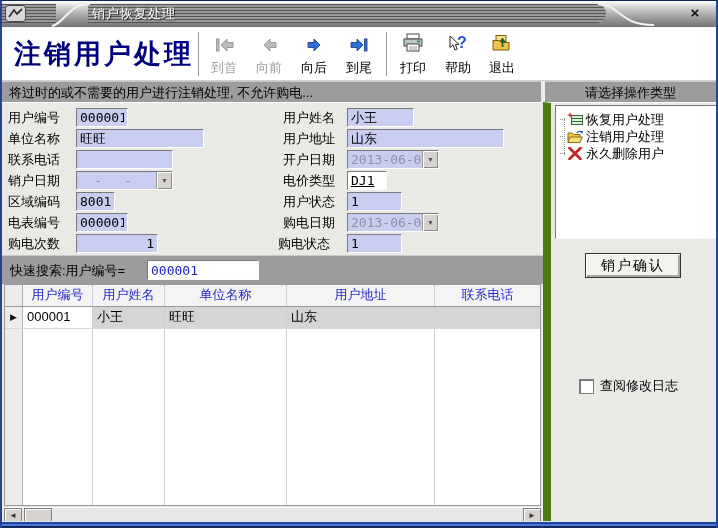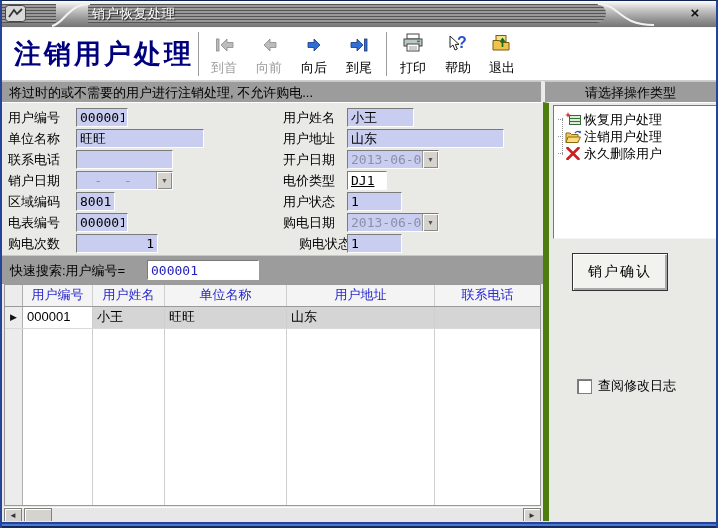--- a/index.html
+++ b/index.html
@@ -35,21 +35,21 @@
   .prompt-left{position:absolute;left:0;top:80px;width:539px;height:21px;background:#9c9c9c;
     font-size:13px;line-height:21px;color:#000;padding-left:7px;box-sizing:border-box;
     border-top:1px solid #c8c8c8;}
   .prompt-right{position:absolute;left:541px;top:80px;width:173px;height:21px;background:#9c9c9c;
     font-size:13px;line-height:21px;color:#000;text-align:center;box-sizing:border-box;
     border-left:2px solid #ededed;border-top:1px solid #c8c8c8;}
   
   .left-panel{position:absolute;left:0;top:101px;width:541px;height:419px;background:#e9e9e6;
     border-top:1px solid #fff;box-sizing:border-box;}
   .right-panel{position:absolute;left:541px;top:101px;width:173px;height:419px;background:#e9e9e6;
-    border-left:6px solid #4d7c0f;border-top:1px solid #fff;box-sizing:border-box;}
+    border-left:8px solid #4d7c0f;border-top:1px solid #fff;box-sizing:border-box;}
   
   .flabel{position:absolute;height:19px;line-height:19px;font-size:13px;color:#000;white-space:nowrap;}
   .fld{position:absolute;height:19px;background:#c9cdf0;border:1px solid;
     border-color:#7a7a7a #fdfdfd #fdfdfd #7a7a7a;box-sizing:border-box;
     font-family:"DejaVu Sans Mono","Liberation Sans",sans-serif;font-size:13px;color:#000;
     padding:0 3px;outline:none;}
   .fld.white{background:#fff;}
   .fld.num{text-align:right;}
   .combo{position:absolute;height:19px;background:#c9cdf0;border:1px solid;
     border-color:#7a7a7a #fdfdfd #fdfdfd #7a7a7a;box-sizing:border-box;display:flex;}
@@ -97,21 +97,21 @@
     box-shadow:inset 1px 1px 0 #fff;}
   .sc-track{flex:1;}
   
   .tree{position:absolute;left:4px;top:2px;width:164px;height:134px;background:#fff;
     border:1px solid;border-color:#787878 #f5f5f5 #f5f5f5 #787878;box-sizing:border-box;padding-top:5px;}
   .tree::before{content:"";position:absolute;left:8px;top:12px;height:37px;border-left:1px dotted #909090;}
   .tree-item{display:flex;align-items:center;height:17px;padding-left:4px;font-size:13px;color:#000;
     white-space:nowrap;cursor:default;}
   .tree-item .stub{width:5px;border-top:1px dotted #909090;margin-right:1px;}
   .tree-item .t-ico{width:18px;display:flex;justify-content:center;margin-right:2px;}
-  .btn3d{position:absolute;left:23px;top:150px;width:96px;height:38px;background:#f2f2ef;
+  .btn3d{position:absolute;left:34px;top:150px;width:96px;height:25px;background:#f2f2ef;
     border:1px solid #333;box-shadow:inset 1px 1px 0 #fff,inset -2px -2px 0 #a8a8a8;
     font-family:"Liberation Sans","DejaVu Sans",sans-serif;font-size:14px;color:#000;letter-spacing:2px;}
   .chk{position:absolute;left:28px;top:274px;display:flex;align-items:center;font-size:13px;color:#000;}
   .chk .box{width:13px;height:13px;background:#fff;border:1px solid #808080;
     box-shadow:inset 1px 1px 0 #777;margin-right:6px;}
   
   .win-bottom{position:absolute;left:0;bottom:0;width:714px;height:7px;
     background:linear-gradient(180deg,#dfe7f2 0 1px,#24439b 1px 3px,#4a7ad0 3px 5px,#16295e 5px 7px);}
 </style>
 </head>
@@ -246,21 +246,21 @@
     </div>
     <span class="flabel" style="left:281px;top:68px">电价类型</span>
     <input class="fld white" style="left: 345px; top: 68px; width: 40px; text-decoration: underline;" value="DJ1">
     <span class="flabel" style="left:281px;top:89px">用户状态</span>
     <input class="fld" style="left: 345px; top: 89px; width: 55px;" value="1">
     <span class="flabel" style="left:281px;top:110px">购电日期</span>
     <div class="combo" style="left:345px;top:110px;width:92px">
       <span class="val">2013-06-02</span>
       <span class="cbtn">▼</span>
     </div>
-    <span class="flabel" style="left:297px;top:131px">购电状态</span>
+    <span class="flabel" style="left:276px;top:131px">购电状态</span>
     <input class="fld" style="left: 345px; top: 131px; width: 55px;" value="1">
 
     <div class="search-bar">
       <span class="flabel">快速搜索:用户编号=</span>
       <input class="s-input" value="000001" style="">
     </div>
 
     <div class="grid">
       <div class="g-row g-head">
         <div class="gg"></div>

